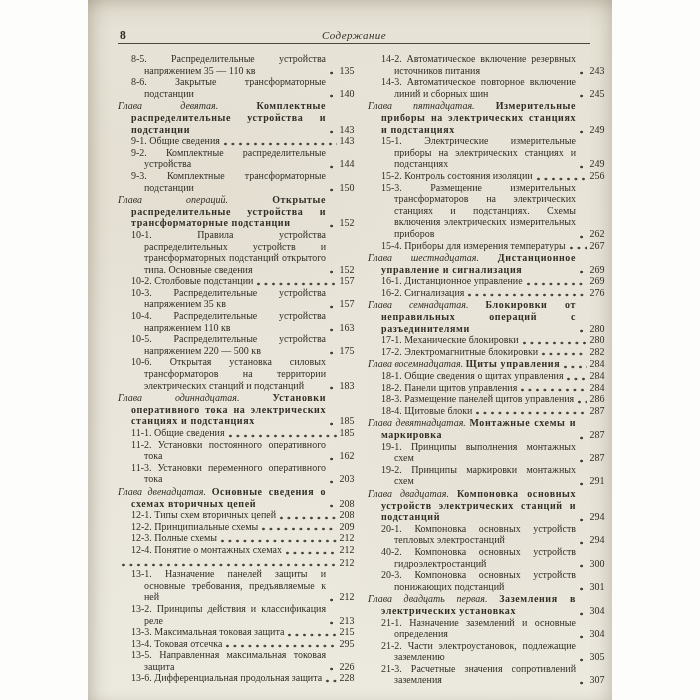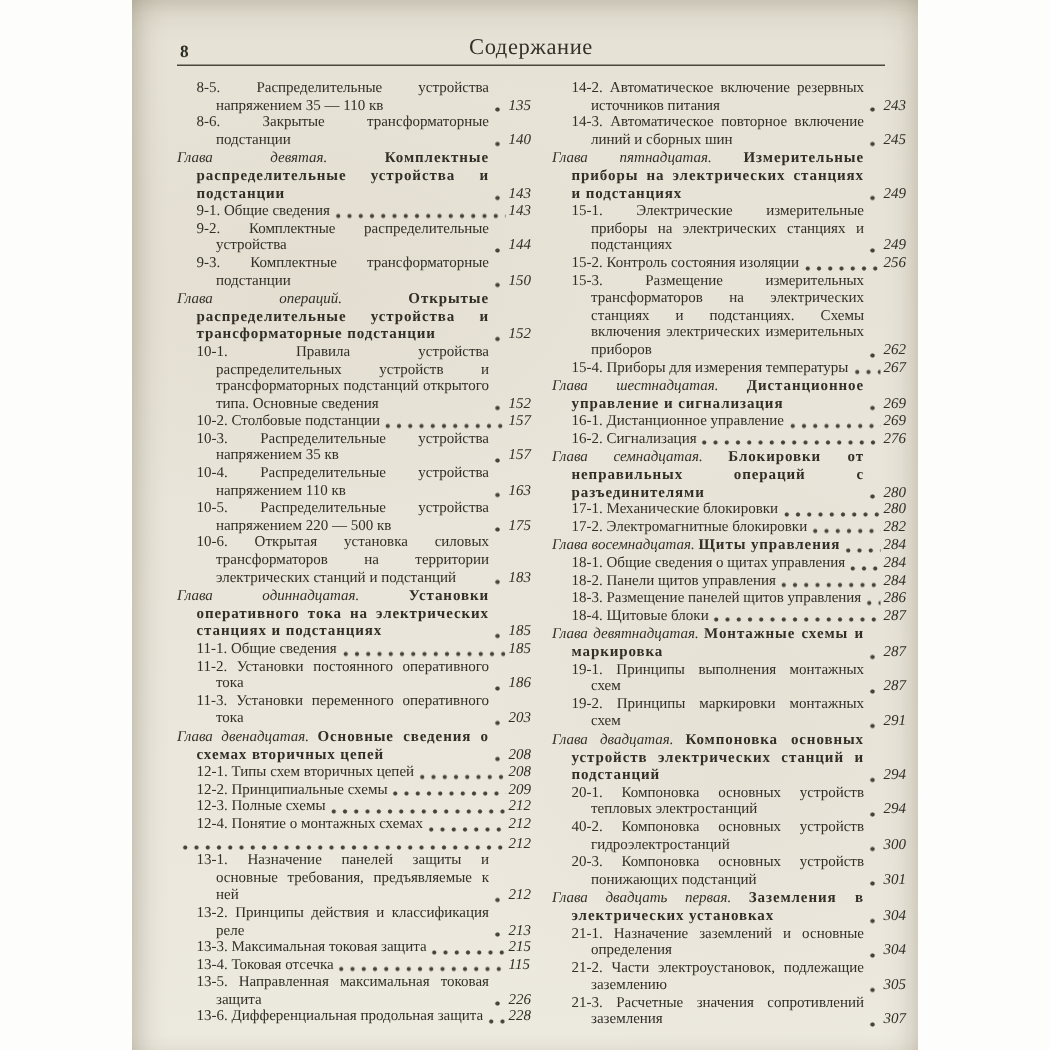--- a/index.html
+++ b/index.html
@@ -27,21 +27,21 @@
     margin: 27px 22px 0 30px;
     height: 16px;
     border-bottom: 1.2px solid #4a463a;
   }
   .pagenum {
     position: absolute; left: 2px; bottom: 2px;
     font-weight: bold; font-size: 11.5px;
   }
   .running {
     position: absolute; left: 0; right: 0; bottom: 2px;
-    text-align: center; font-size: 15px; letter-spacing: 0.4px;
+    text-align: center; font-style: italic; font-size: 11px; letter-spacing: 0.4px;
     color: #34312a;
   }
   .columns {
     display: flex; gap: 13px;
     margin: 9px 7px 0 30px;
   }
   .col { flex: 1 1 0; min-width: 0; }
   .entry {
     display: flex; align-items: flex-end;
     font-size: 10px; line-height: 11.6px;
@@ -53,21 +53,21 @@
   .entry.chapter .label { padding-left: 13px; text-indent: -13px; }
   .entry.chapter .prefix { font-style: italic; }
   .entry.chapter .title { font-weight: bold; letter-spacing: 0.6px; }
   .leader {
     flex: 1 0 8px; align-self: flex-end;
     height: 10px; margin: 0 2px 0 3px;
     background-image: radial-gradient(circle at 2.5px 7px, #45423a 1.05px, rgba(0,0,0,0) 1.7px);
     background-size: 7.5px 10px;
     background-repeat: repeat-x;
   }
-  .page { text-align: left; min-width: 16px; white-space: nowrap; color: #2f2d27; font-style: italic; }
+  .page { text-align: center; min-width: 16px; white-space: nowrap; color: #2f2d27; }
 </style>
 </head>
 <body>
 
 <div class="stage">
   <div class="paper">
     <div class="header">
       <span class="pagenum">8</span>
       <span class="running">Содержание</span>
     </div>
@@ -144,21 +144,21 @@
             <div class="page">185</div>
           </div>
           <div class="entry item">
             <div class="label"><span class="num">11-1.</span> <span class="text">Общие сведения</span></div>
             <div class="leader"></div>
             <div class="page">185</div>
           </div>
           <div class="entry item">
             <div class="label"><span class="num">11-2.</span> <span class="text">Установки постоянного оперативного тока</span></div>
             <div class="leader"></div>
-            <div class="page">186</div>
+            <div class="page">162</div>
           </div>
           <div class="entry item">
             <div class="label"><span class="num">11-3.</span> <span class="text">Установки переменного оперативного тока</span></div>
             <div class="leader"></div>
             <div class="page">203</div>
           </div>
           <div class="entry chapter">
             <div class="label"><span class="prefix">Глава двенадцатая.</span> <span class="title">Основные сведения о схемах вторичных цепей</span></div>
             <div class="leader"></div>
             <div class="page">208</div>
@@ -198,21 +198,21 @@
             <div class="page">213</div>
           </div>
           <div class="entry item">
             <div class="label"><span class="num">13-3.</span> <span class="text">Максимальная токовая защита</span></div>
             <div class="leader"></div>
             <div class="page">215</div>
           </div>
           <div class="entry item">
             <div class="label"><span class="num">13-4.</span> <span class="text">Токовая отсечка</span></div>
             <div class="leader"></div>
-            <div class="page">115</div>
+            <div class="page">295</div>
           </div>
           <div class="entry item">
             <div class="label"><span class="num">13-5.</span> <span class="text">Направленная максимальная токовая защита</span></div>
             <div class="leader"></div>
             <div class="page">226</div>
           </div>
           <div class="entry item">
             <div class="label"><span class="num">13-6.</span> <span class="text">Дифференциальная продольная защита</span></div>
             <div class="leader"></div>
             <div class="page">228</div>

